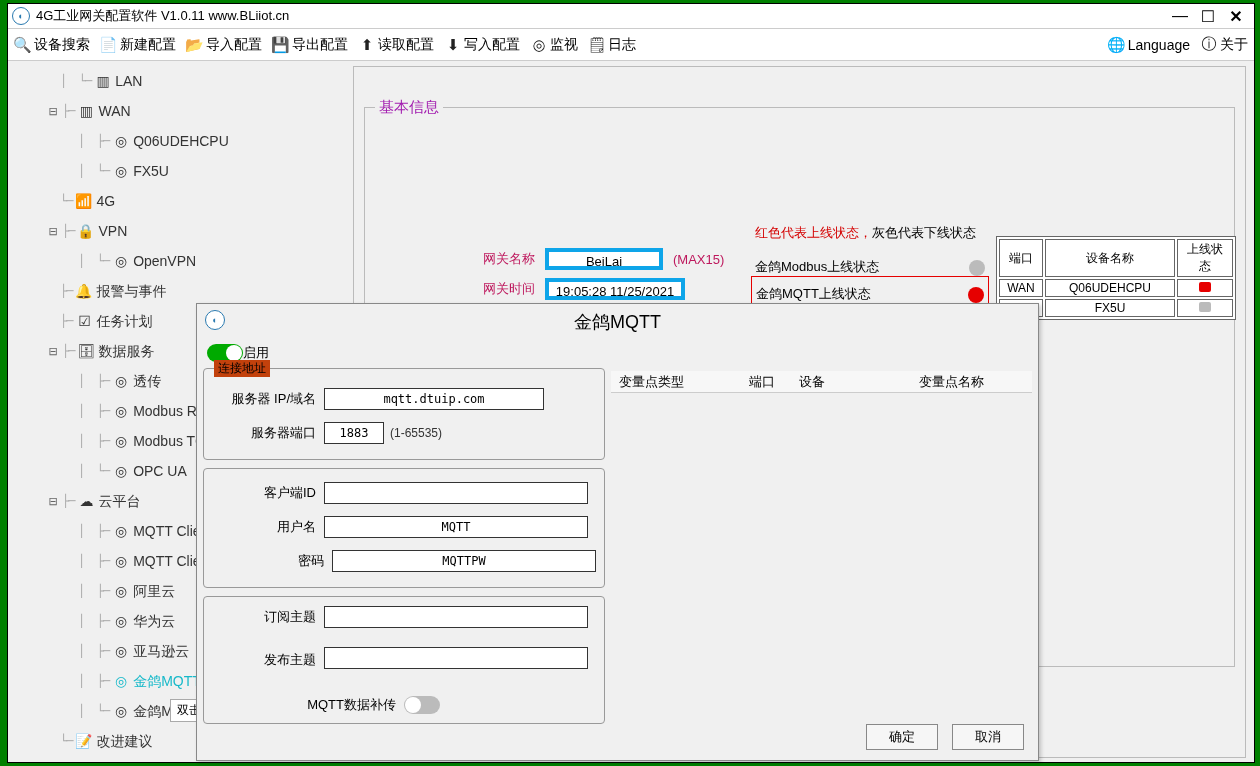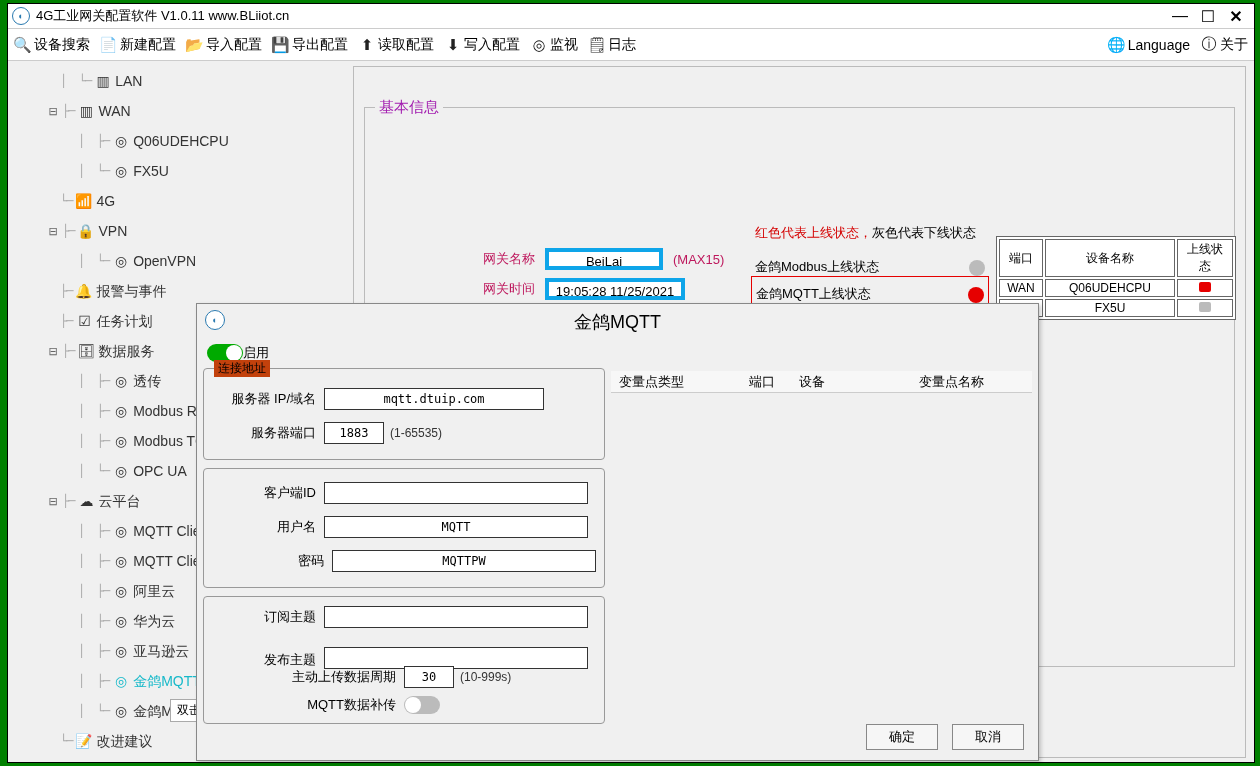--- a/index.html
+++ b/index.html
@@ -328,25 +328,20 @@
 
   <div class="group" style="left:6px; top:292px; width:402px; height:128px;">
     <div class="frow" style="left:10px; top:8px;">
       <span class="fl">订阅主题</span>
       <input class="fi blurred" style="width: 264px;" value="  ">
     </div>
     <div class="frow" style="left:10px; top:48px;align-items:flex-end;">
       <span class="fl">发布主题</span>
       <input class="fi blurred" style="width: 264px;" value="  ">
     </div>
-    <div class="frow" style="left:70px; top:68px;">
-      <span class="fl" style="width:130px;">主动上传数据周期</span>
-      <input class="fi" style="width: 50px;" value="30">
-      <span class="hint">(10-999s)</span>
-    </div>
     <div class="frow" style="left:70px; top:96px;">
       <span class="fl" style="width:130px;">MQTT数据补传</span>
       <span class="toggle-sw toggle-off"></span>
     </div>
   </div>
 
   <div class="vartable">
     <div class="vh">
       <div style="width:130px;">变量点类型</div>
       <div style="width:50px;">端口</div>

